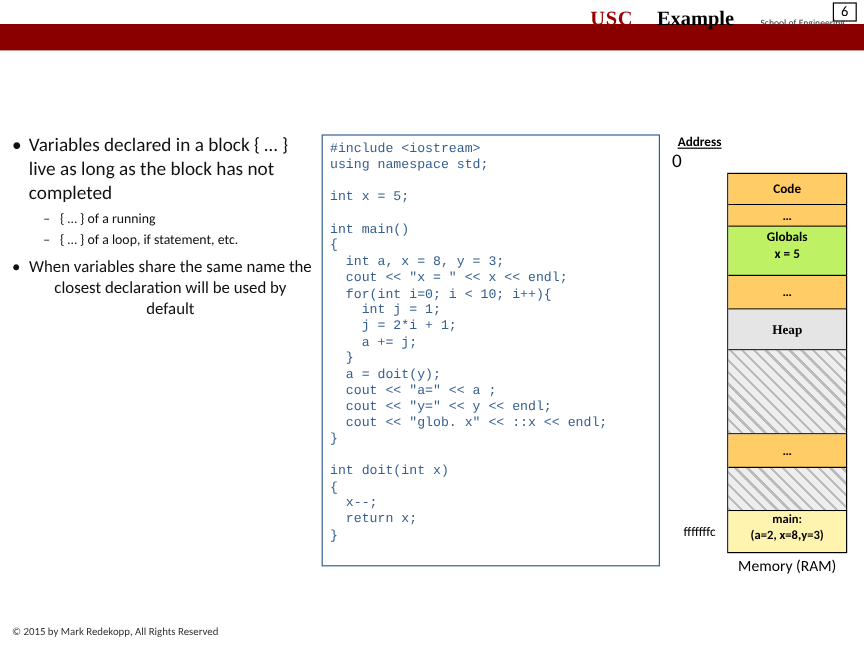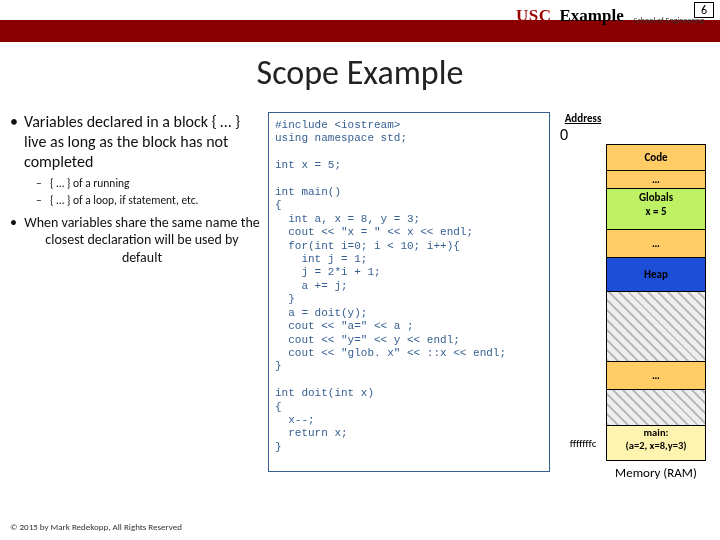--- a/index.html
+++ b/index.html
@@ -1,20 +1,20 @@
 <!DOCTYPE html>
 <html><head>
 <meta charset="utf-8">
 <style>
   * { margin: 0; padding: 0; box-sizing: border-box; }
   html, body { width: 720px; height: 540px; font-family: Calibri, Arial, sans-serif; background: #fff; }
   .slide { position: relative; width: 720px; height: 540px; }
   .pagenum-box { position: absolute; top: 2px; right: 6px; border: 1px solid #000; padding: 0 6px; font-size: 12px; }
   .header-bar { position: absolute; top: 20px; left: 0; width: 720px; height: 22px; background: #8a0000; }
-  .logo { position: absolute; top: 6px; right: 16px; display: flex; align-items: flex-end; gap: 8px; }
+  .logo { position: absolute; top: 6px; right: 16px; display: flex; align-items: flex-end; gap: 20px; }
   .logo .usc { color: #990000; font-weight: bold; font-size: 17px; letter-spacing: 0.5px; font-family: Georgia, serif; }
   .logo .vit { color: #000; font-weight: bold; font-size: 17px; font-family: Georgia, serif; }
   .logo .soe { font-size: 8px; color: #333; margin-left: 2px; margin-bottom: 2px; line-height: 1; }
   .title { position: absolute; top: 52px; left: 0; width: 720px; text-align: center; font-size: 34px; font-weight: 400; color: #222; font-family: Calibri, Arial, sans-serif; }
   .bullets { position: absolute; top: 112px; left: 10px; width: 250px; font-size: 16px; color: #111; line-height: 1.25; }
   .bullets ul { list-style: none; }
   .bullets > ul > li { margin-bottom: 6px; padding-left: 14px; position: relative; }
   .bullets > ul > li::before { content: "•"; position: absolute; left: 0; top: 0; }
   .sub { list-style: none; margin-top: 4px; }
   .sub li { font-size: 11.5px; padding-left: 26px; position: relative; margin-bottom: 3px; }
@@ -24,21 +24,21 @@
   .memcol { position: absolute; top: 112px; left: 560px; width: 150px; }
   .mem-head { display: flex; font-size: 11px; font-weight: bold; }
   .mem-head .addr { width: 46px; text-align: center; text-decoration: underline; }
   .mem-stack { margin-left: 46px; border: 1px solid #000; width: 100px; }
   .mem-row { border-bottom: 1px solid #000; text-align: center; font-size: 11px; font-weight: bold; padding: 2px 2px; }
   .mem-row:last-child { border-bottom: none; }
   .r-code   { background: #ffcc66; height: 26px; line-height: 22px; }
   .r-dots   { background: #ffcc66; height: 18px; line-height: 14px; }
   .r-glob   { background: #bef264; height: 41px; line-height: 14px; padding-top: 2px; }
   .r-dots2  { background: #ffcc66; height: 28px; line-height: 24px; }
-  .r-heap   { background: #1d4ed8; height: 34px; line-height: 30px; }
+  .r-heap   { background: #e5e5e5; height: 34px; line-height: 30px; font-family: Liberation Serif, serif; }
   .r-hatch  { height: 70px; background: repeating-linear-gradient(45deg,#bbb,#bbb 2px,#eee 2px,#eee 7px); }
   .r-dots3  { background: #ffcc66; height: 28px; line-height: 24px; }
   .r-hatch2 { height: 36px; background: repeating-linear-gradient(45deg,#bbb,#bbb 2px,#eee 2px,#eee 7px); }
   .r-main   { background: #fff3b0; height: 34px; line-height: 13px; font-weight: bold; font-size: 10.5px; padding-top: 0; }
   .endaddr  { position: absolute; left: 0; width: 46px; text-align: center; font-size: 11px; bottom: 30px; }
   .mem-cap  { text-align: center; font-size: 13px; margin-top: 4px; margin-left: 46px; width: 100px; }
   .copyright { position: absolute; bottom: 8px; left: 10px; font-size: 9px; color: #333; }
 </style>
 </head>
 <body>
@@ -48,21 +48,20 @@
   <div class="pagenum-box">6</div>
 
   <div class="header-bar"></div>
 
   <div class="logo">
     <span class="usc">USC</span>
       <span class="vit">Example</span>
     <span class="soe">School of Engineering</span>
   </div>
 
-  <div class="title">Scope Example</div>
 
   <div class="bullets">
     <ul>
       <li>
         <span>Variables declared in a block { … } live as long as the block has not completed</span>
         <ul class="sub">
           <li>{ … } of a running</li>
           <li>{ … } of a loop, if statement, etc.</li>
         </ul>
       </li>

